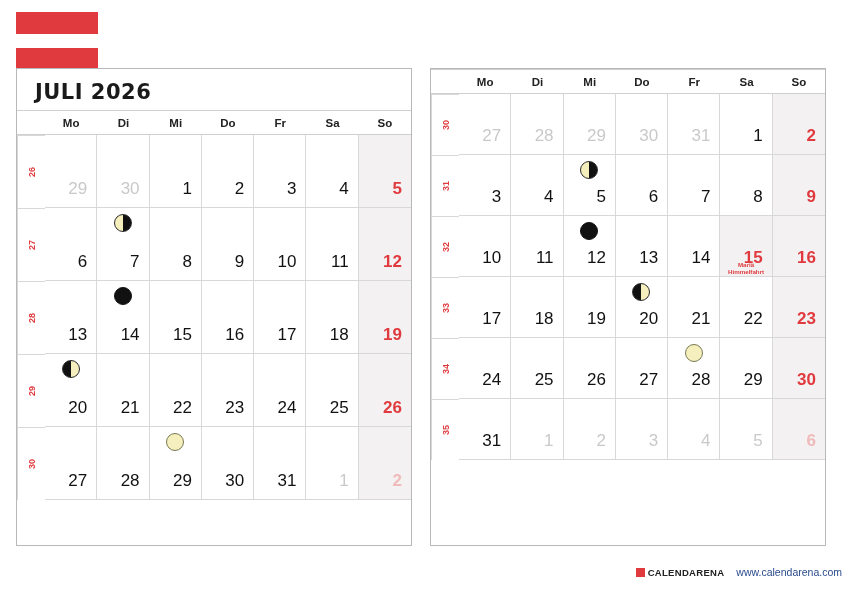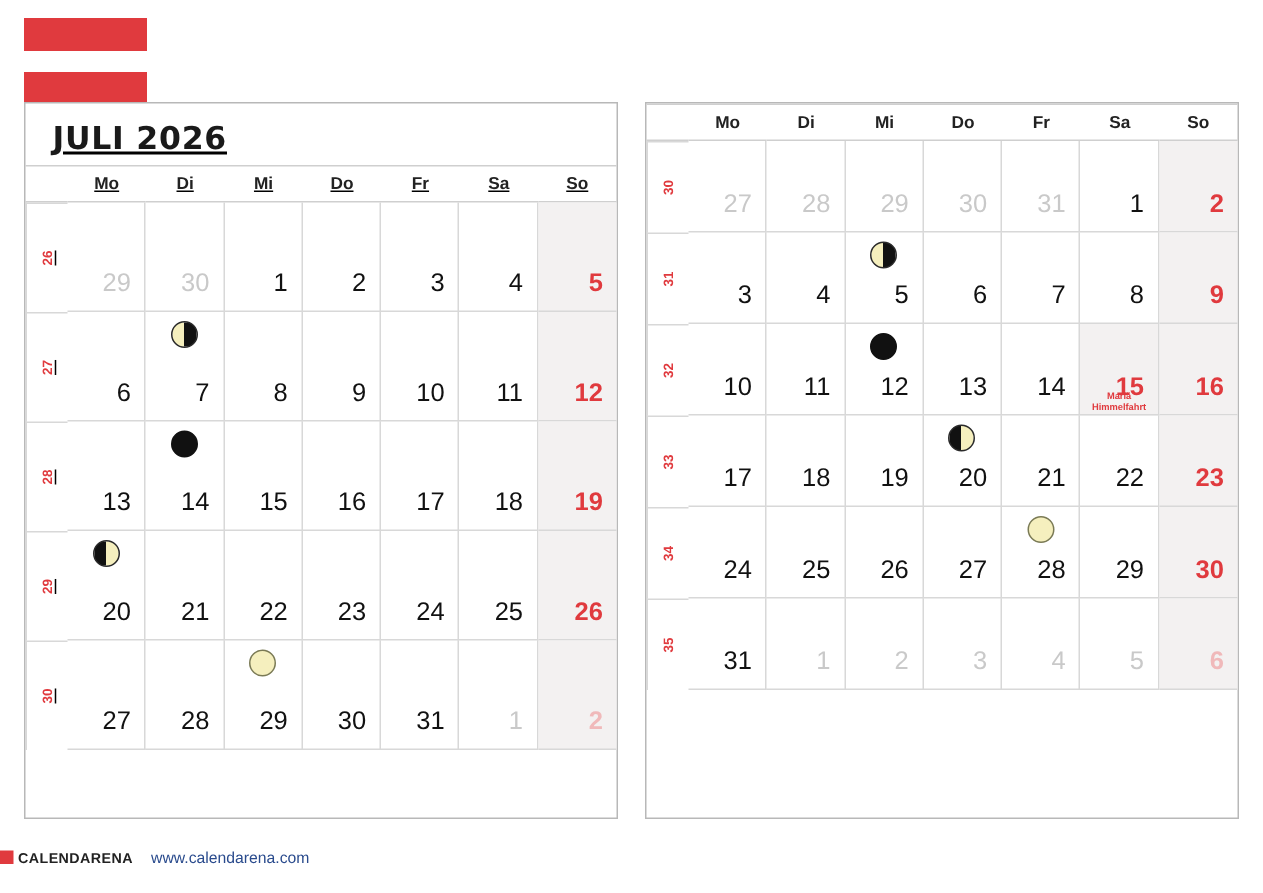--- a/index.html
+++ b/index.html
@@ -16,21 +16,21 @@
 
   .cal{
     position:absolute;
     top:68px;
     width:396px;
     height:478px;
     border:1px solid #b8b8b8;
     box-sizing:border-box;
     background:#fff;
   }
-  #cal-july{left:16px;text-decoration:underline;}
+  #cal-july{left:16px;}
   #cal-august{left:430px;}
 
   .cal-title{
     font-size:21px;
     font-weight:bold;
     letter-spacing:.5px;
     color:#1a1a1a;
     padding:11px 0 6px 18px;
     text-transform:uppercase;
     font-family:"DejaVu Sans", sans-serif;
@@ -106,21 +106,21 @@
   }
   .moon.new{background:#111;border:1px solid #111;}
   .moon.full{background:#f5efbe;border:1px solid #7a7a55;}
   .moon.first{background:linear-gradient(90deg,#111 0 50%,#f5efbe 50% 100%);border:1px solid #2a2a2a;}
   .moon.last{background:linear-gradient(90deg,#f5efbe 0 50%,#111 50% 100%);border:1px solid #2a2a2a;}
 
   .footer{
     position:absolute;
     left:0;right:0;
     bottom:17px;
-    text-align:left;
+    text-align:right;
     font-size:10px;
     color:#444;
     margin-top:43px;
   }
   .brandbox{
     display:inline-block;
     width:9px;height:9px;
     background:#e03a3e;
     margin-right:3px;
     position:relative;

